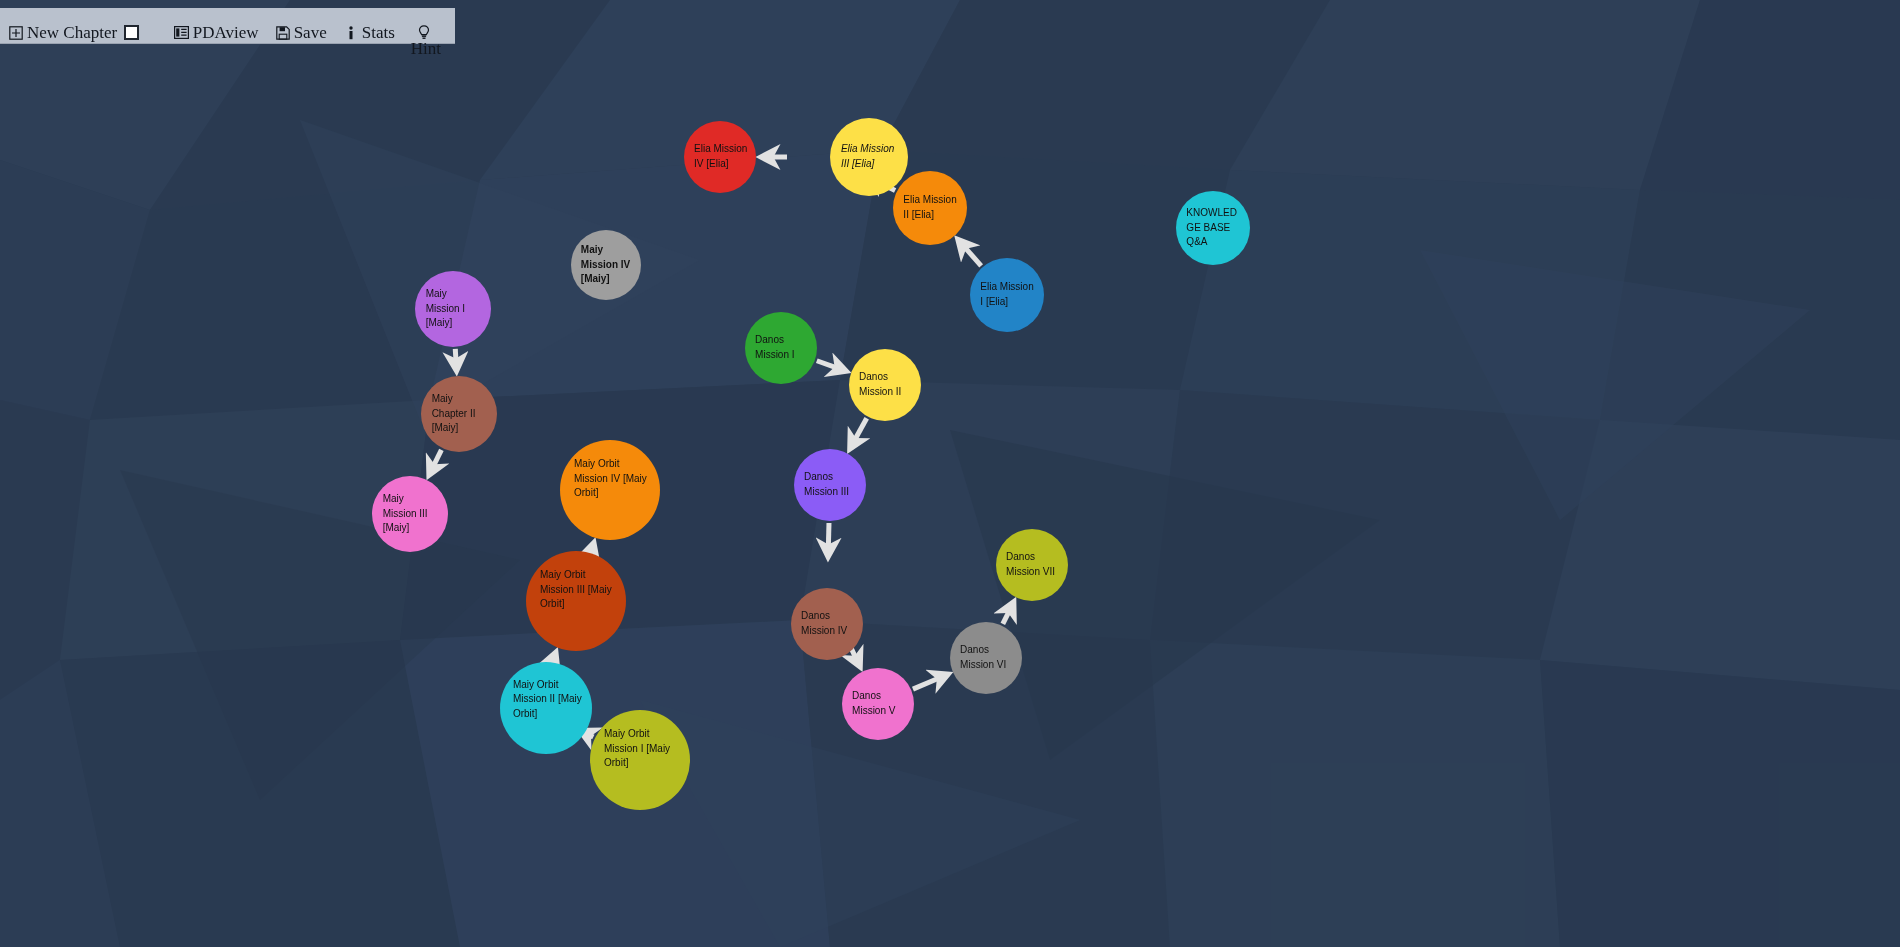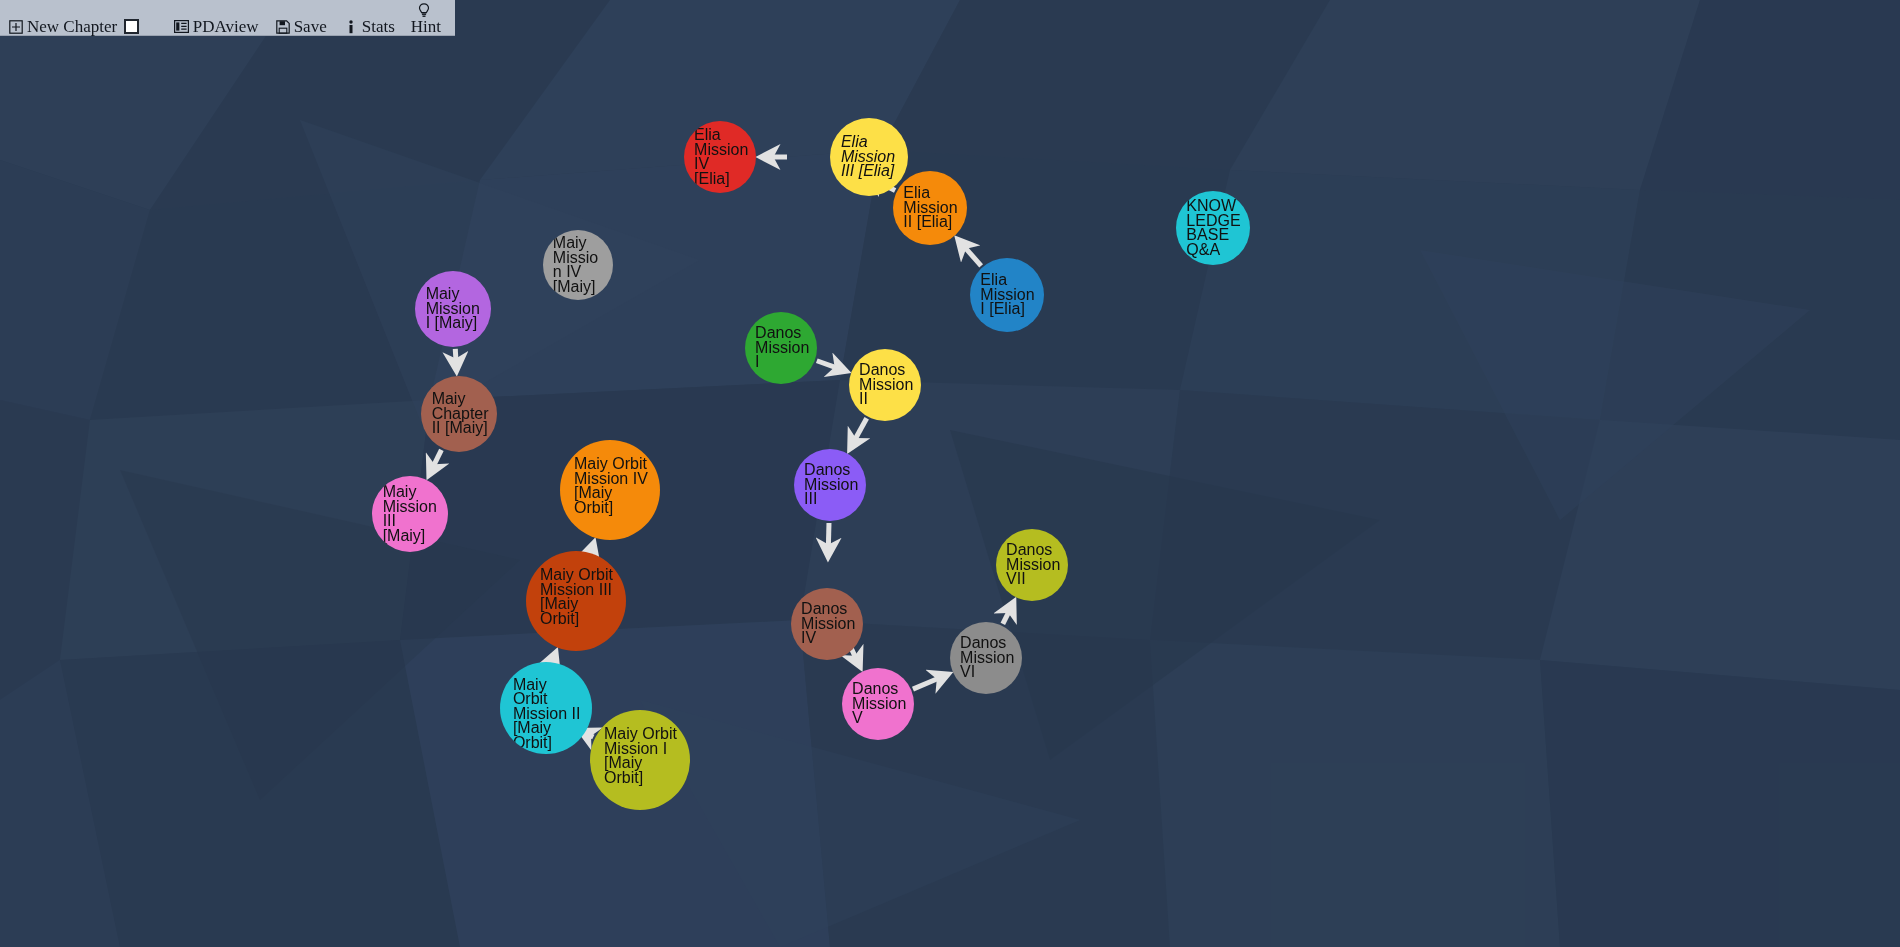--- a/index.html
+++ b/index.html
@@ -28,28 +28,28 @@
     position: absolute;
     left: 0; top: 0;
     width: 1900px;
     height: 947px;
     display: block;
   }
 
   
   #toolbar {
     position: absolute;
-    left: 0; top: 0;
+    left: 0; top: 8px;
     height: 36px;
     width: 455px;
     background: #b9c1cd;
     display: flex;
-    align-items: flex-end;
+    align-items: flex-start;
     box-sizing: border-box;
-    padding: 0 10px 0 8px;
+    padding: 16px 10px 0 8px;
     z-index: 50;
     border-bottom: 1px solid #9aa3b1;
   }
   .tb-item {
     display: flex;
     align-items: center;
     font-family: "Liberation Serif", serif;
     font-size: 17px;
     color: #12171f;
     margin-right: 16px;
@@ -89,21 +89,21 @@
     z-index: 20;
     cursor: pointer;
   }
   .node-label {
     position: absolute;
     left: 14%;
     top: 17%;
     width: 76%;
     color: #111111;
     font-family: "Liberation Sans", sans-serif;
-    font-size: 16px;
+    font-size: 10px;
     line-height: 14.6px;
     text-align: left;
     word-wrap: break-word;
     overflow-wrap: break-word;
     white-space: normal;
     pointer-events: none;
   }
   .node-label.center { top: 50%; transform: translateY(-50%); }
 
   #edges {
@@ -188,21 +188,21 @@
       </div>
       <div class="node" style="left: 893px; top: 171px; width: 74px; height: 74px; background: rgb(245, 138, 10);">
         <div class="node-label center">Elia Mission II [Elia]</div>
       </div>
       <div class="node" style="left: 970px; top: 258px; width: 74px; height: 74px; background: rgb(34, 132, 199);">
         <div class="node-label center">Elia Mission I [Elia]</div>
       </div>
       <div class="node" style="left: 1176px; top: 191px; width: 74px; height: 74px; background: rgb(31, 197, 212);">
         <div class="node-label center">KNOWLEDGE BASE Q&amp;A</div>
       </div>
-      <div class="node" style="left: 543px; top: 230px; width: 70px; height: 70px; background: rgb(158, 158, 158);">
+      <div class="node" style="left: 571px; top: 230px; width: 70px; height: 70px; background: rgb(158, 158, 158); font-weight: bold;">
         <div class="node-label center">Maiy Mission IV [Maiy]</div>
       </div>
       <div class="node" style="left: 415px; top: 271px; width: 76px; height: 76px; background: rgb(179, 102, 224);">
         <div class="node-label center">Maiy Mission I [Maiy]</div>
       </div>
       <div class="node" style="left: 421px; top: 376px; width: 76px; height: 76px; background: rgb(162, 96, 79);">
         <div class="node-label center">Maiy Chapter II [Maiy]</div>
       </div>
       <div class="node" style="left: 372px; top: 476px; width: 76px; height: 76px; background: rgb(240, 114, 206);">
         <div class="node-label center">Maiy Mission III [Maiy]</div>

